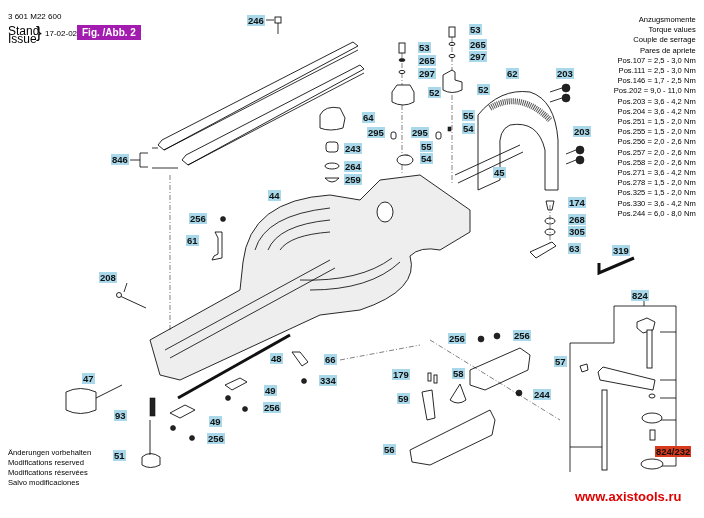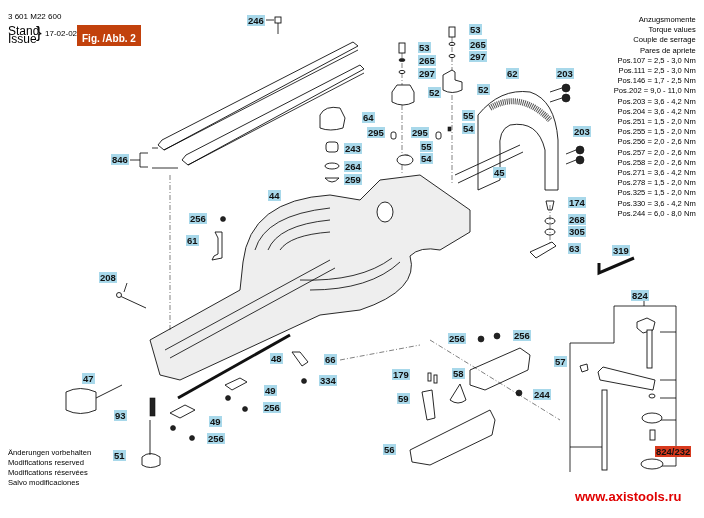--- a/index.html
+++ b/index.html
@@ -3,22 +3,22 @@
 <meta charset="utf-8">
 <style>
   html, body { margin: 0; padding: 0; background: #ffffff; }
   body { width: 704px; height: 518px; position: relative; overflow: hidden;
          font-family: "Liberation Sans", sans-serif; color: #000; }
   .abs { position: absolute; }
   .docnum { left: 8px; top: 12px; font-size: 8px; }
   .stand { left: 8px; top: 27px; font-size: 12px; line-height: 8px; }
   .brace { left: 36px; top: 25px; font-size: 17px; line-height: 16px; font-weight: 300; }
   .date { left: 45px; top: 29px; font-size: 8px; }
-  .figbox { left: 77px; top: 25px; background: #c2410c; color: #fff; font-size: 10px;
-            font-weight: bold; padding: 8px 5px 2px 5px; }
+  .figbox { left: 77px; top: 25px; background: #a21caf; color: #fff; font-size: 10px;
+            font-weight: bold; padding: 2px 5px 2px 5px; }
   .torque { left: 601px; top: 15px; font-size: 7.6px; line-height: 10.2px; text-align: right; }
   .torque .row { white-space: pre; }
   .torque .pos { display: inline-block; width: 28px; }
   .mods { left: 8px; top: 448px; font-size: 7.6px; line-height: 10px; }
   .site { left: 575px; top: 489px; color: #e00000; font-size: 13px; font-weight: bold; }
   .lbl { position: absolute; background: #a8d8ea; color: #111; font-weight: bold;
          font-size: 9.5px; line-height: 11px; padding: 0 1px; text-align: center; }
   .lbl.red { background: #d83a1e; color: #111; }
   svg.drawing { position: absolute; left: 0; top: 0; }
   svg.drawing .ln { stroke: #000; stroke-width: 0.8; fill: none; }

